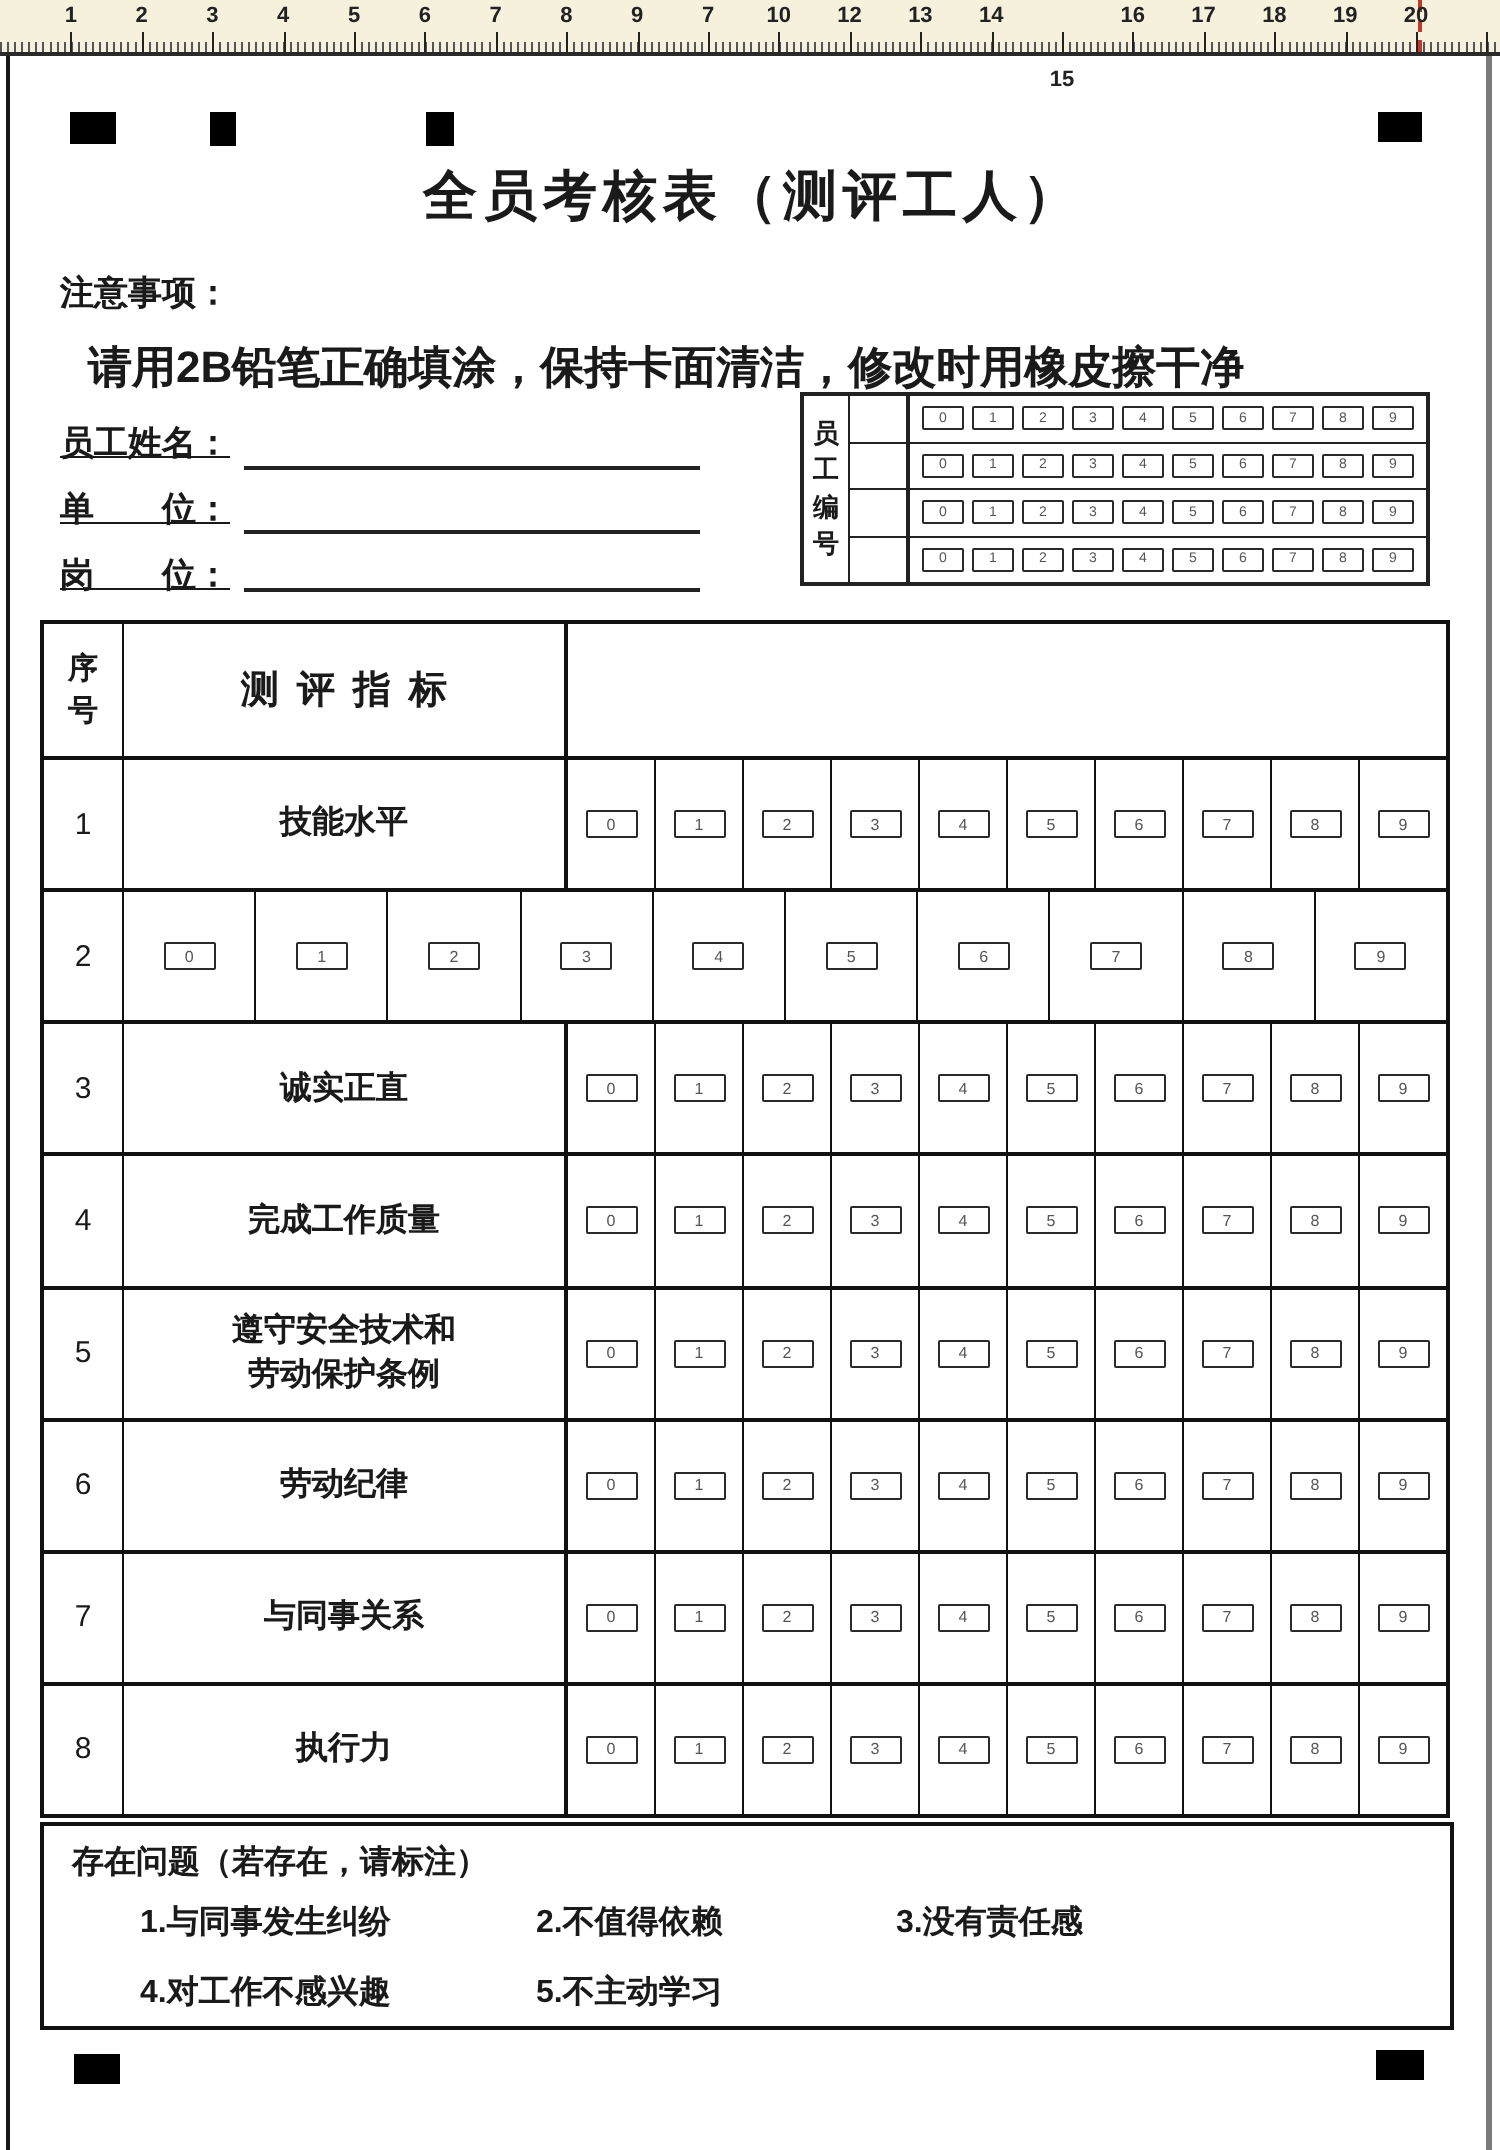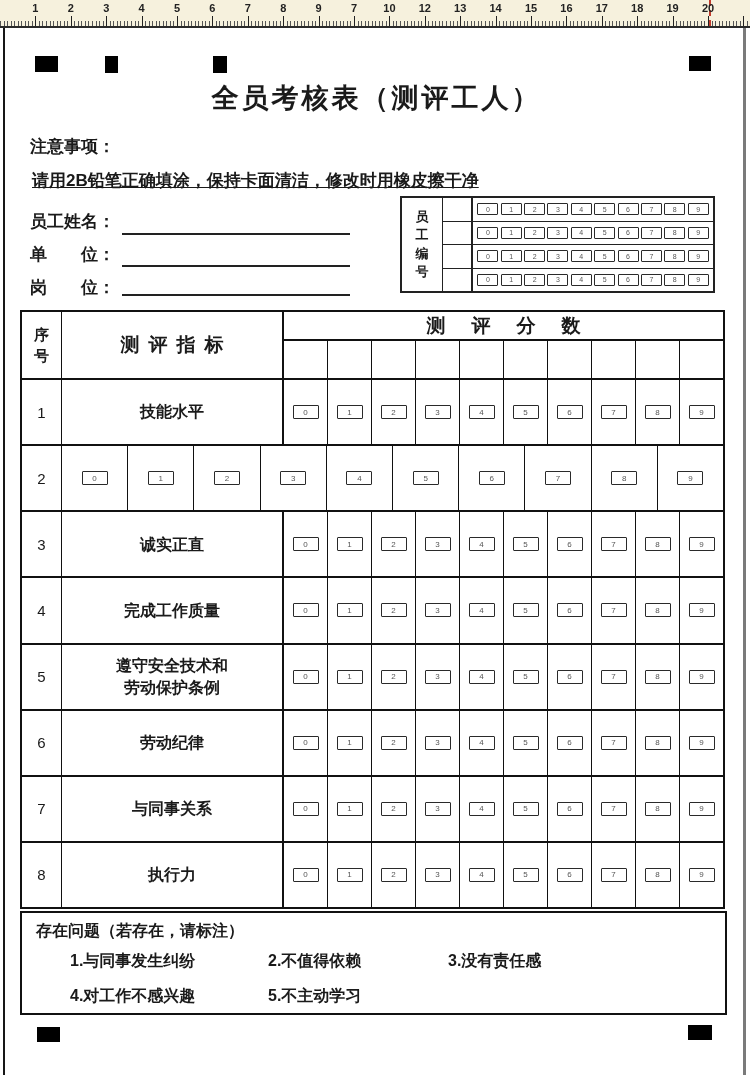--- a/index.html
+++ b/index.html
@@ -27,31 +27,31 @@
   .border-left  { position:absolute; left:3px;   top:28px; width:2px; height:1047px; background:#161616; }
   .border-right { position:absolute; left:743px; top:28px; width:3px; height:1047px; background:#7a7a7a; }
   .mark { position:absolute; background:#000; }
   
   .title {
     position:absolute; left:0; top:80px; width:750px; text-align:center;
     font-size:27px; font-weight:bold;
   }
   .title span { letter-spacing:3px; margin-right:-3px; }
   .notice { position:absolute; left:30px; top:135px; font-size:17px; font-weight:bold;text-align:right; }
-  .instruction { position:absolute; left:32px; top:169px; font-size:17px; font-weight:600;text-decoration:underline; }
+  .instruction { position:absolute; left:44px; top:169px; font-size:22px; font-weight:600; }
   
   .field-row { position:absolute; left:30px; height:30px; }
-  .field-label { font-size:17px; font-weight:600; white-space:pre; }
+  .field-label { font-size:17px; font-weight:600; white-space:pre;text-decoration:underline; }
   .field-line { position:absolute; height:0; border-bottom:2px solid #222; width:228px; left:92px; }
   
   .emp-box {
     position:absolute; left:400px; top:196px; width:315px; height:97px;
     border:2px solid #222; display:flex; background:#fff;
   }
-  .emp-label-cell { width:41px; border-right:1.5px solid #222; display:flex; align-items:center; justify-content:center; }
+  .emp-label-cell { width:23px; border-right:1.5px solid #222; display:flex; align-items:center; justify-content:center; }
   .v-text { display:inline-block; width:1.15em; line-height:1.4; word-break:break-all; text-align:center; font-weight:600; }
   .emp-label-cell .v-text { font-size:13px; }
   .emp-write-col { width:30px; border-right:2px solid #222; display:flex; flex-direction:column; }
   .emp-write-cell { flex:1; border-bottom:1.5px solid #222; }
   .emp-write-cell:last-child { border-bottom:none; }
   .emp-bubble-area { flex:1; display:flex; flex-direction:column; }
   .emp-bubble-row { flex:1; border-bottom:1.5px solid #222; display:flex; align-items:center; justify-content:space-evenly; padding:0 2px; }
   .emp-bubble-row:last-child { border-bottom:none; }
   .bubble {
     display:flex; align-items:center; justify-content:center;
@@ -118,21 +118,21 @@
       <span class="ruler-number" style="left: 354px;">7</span>
       <i class="tick-major" style="left: 354px;"></i>
       <span class="ruler-number" style="left: 389.4px;">10</span>
       <i class="tick-major" style="left: 389.4px;"></i>
       <span class="ruler-number" style="left: 424.8px;">12</span>
       <i class="tick-major" style="left: 424.8px;"></i>
       <span class="ruler-number" style="left: 460.2px;">13</span>
       <i class="tick-major" style="left: 460.2px;"></i>
       <span class="ruler-number" style="left: 495.6px;">14</span>
       <i class="tick-major" style="left: 495.6px;"></i>
-      <span class="ruler-number" style="left: 531px;">15</span>
+      <span class="ruler-number" style="left: 531px; margin-top: 32px;">15</span>
       <i class="tick-major" style="left: 531px;"></i>
       <span class="ruler-number" style="left: 566.4px; text-align: center;">16</span>
       <i class="tick-major" style="left: 566.4px;"></i>
       <span class="ruler-number" style="left: 601.8px;">17</span>
       <i class="tick-major" style="left: 601.8px;"></i>
       <span class="ruler-number" style="left: 637.2px;">18</span>
       <i class="tick-major" style="left: 637.2px;"></i>
       <span class="ruler-number" style="left: 672.6px;">19</span>
       <i class="tick-major" style="left: 672.6px;"></i>
       <span class="ruler-number" style="left: 708px;">20</span>
@@ -232,37 +232,20 @@
   </div>
 
   <div class="score-table">
     <div class="thead">
       <div class="h-no">
         <span class="v-text">序号</span>
       </div>
       <div class="h-ind">
         <span>测评指标</span>
       </div>
-      <div class="h-score">
-        <div class="h-score-title">
-          <span>测评分数</span>
-        </div>
-        <div class="h-score-cells">
-            <div class="hcell"></div>
-            <div class="hcell"></div>
-            <div class="hcell"></div>
-            <div class="hcell"></div>
-            <div class="hcell"></div>
-            <div class="hcell"></div>
-            <div class="hcell"></div>
-            <div class="hcell"></div>
-            <div class="hcell"></div>
-            <div class="hcell"></div>
-          </div>
-      </div>
     </div>
 
   <div class="trow">
         <div class="t-no">1</div>
         <div class="t-ind">技能水平</div>
         <div class="t-cell">
           <span class="bubble tbl">0</span>
         </div>
         <div class="t-cell">
           <span class="bubble tbl">1</span>

